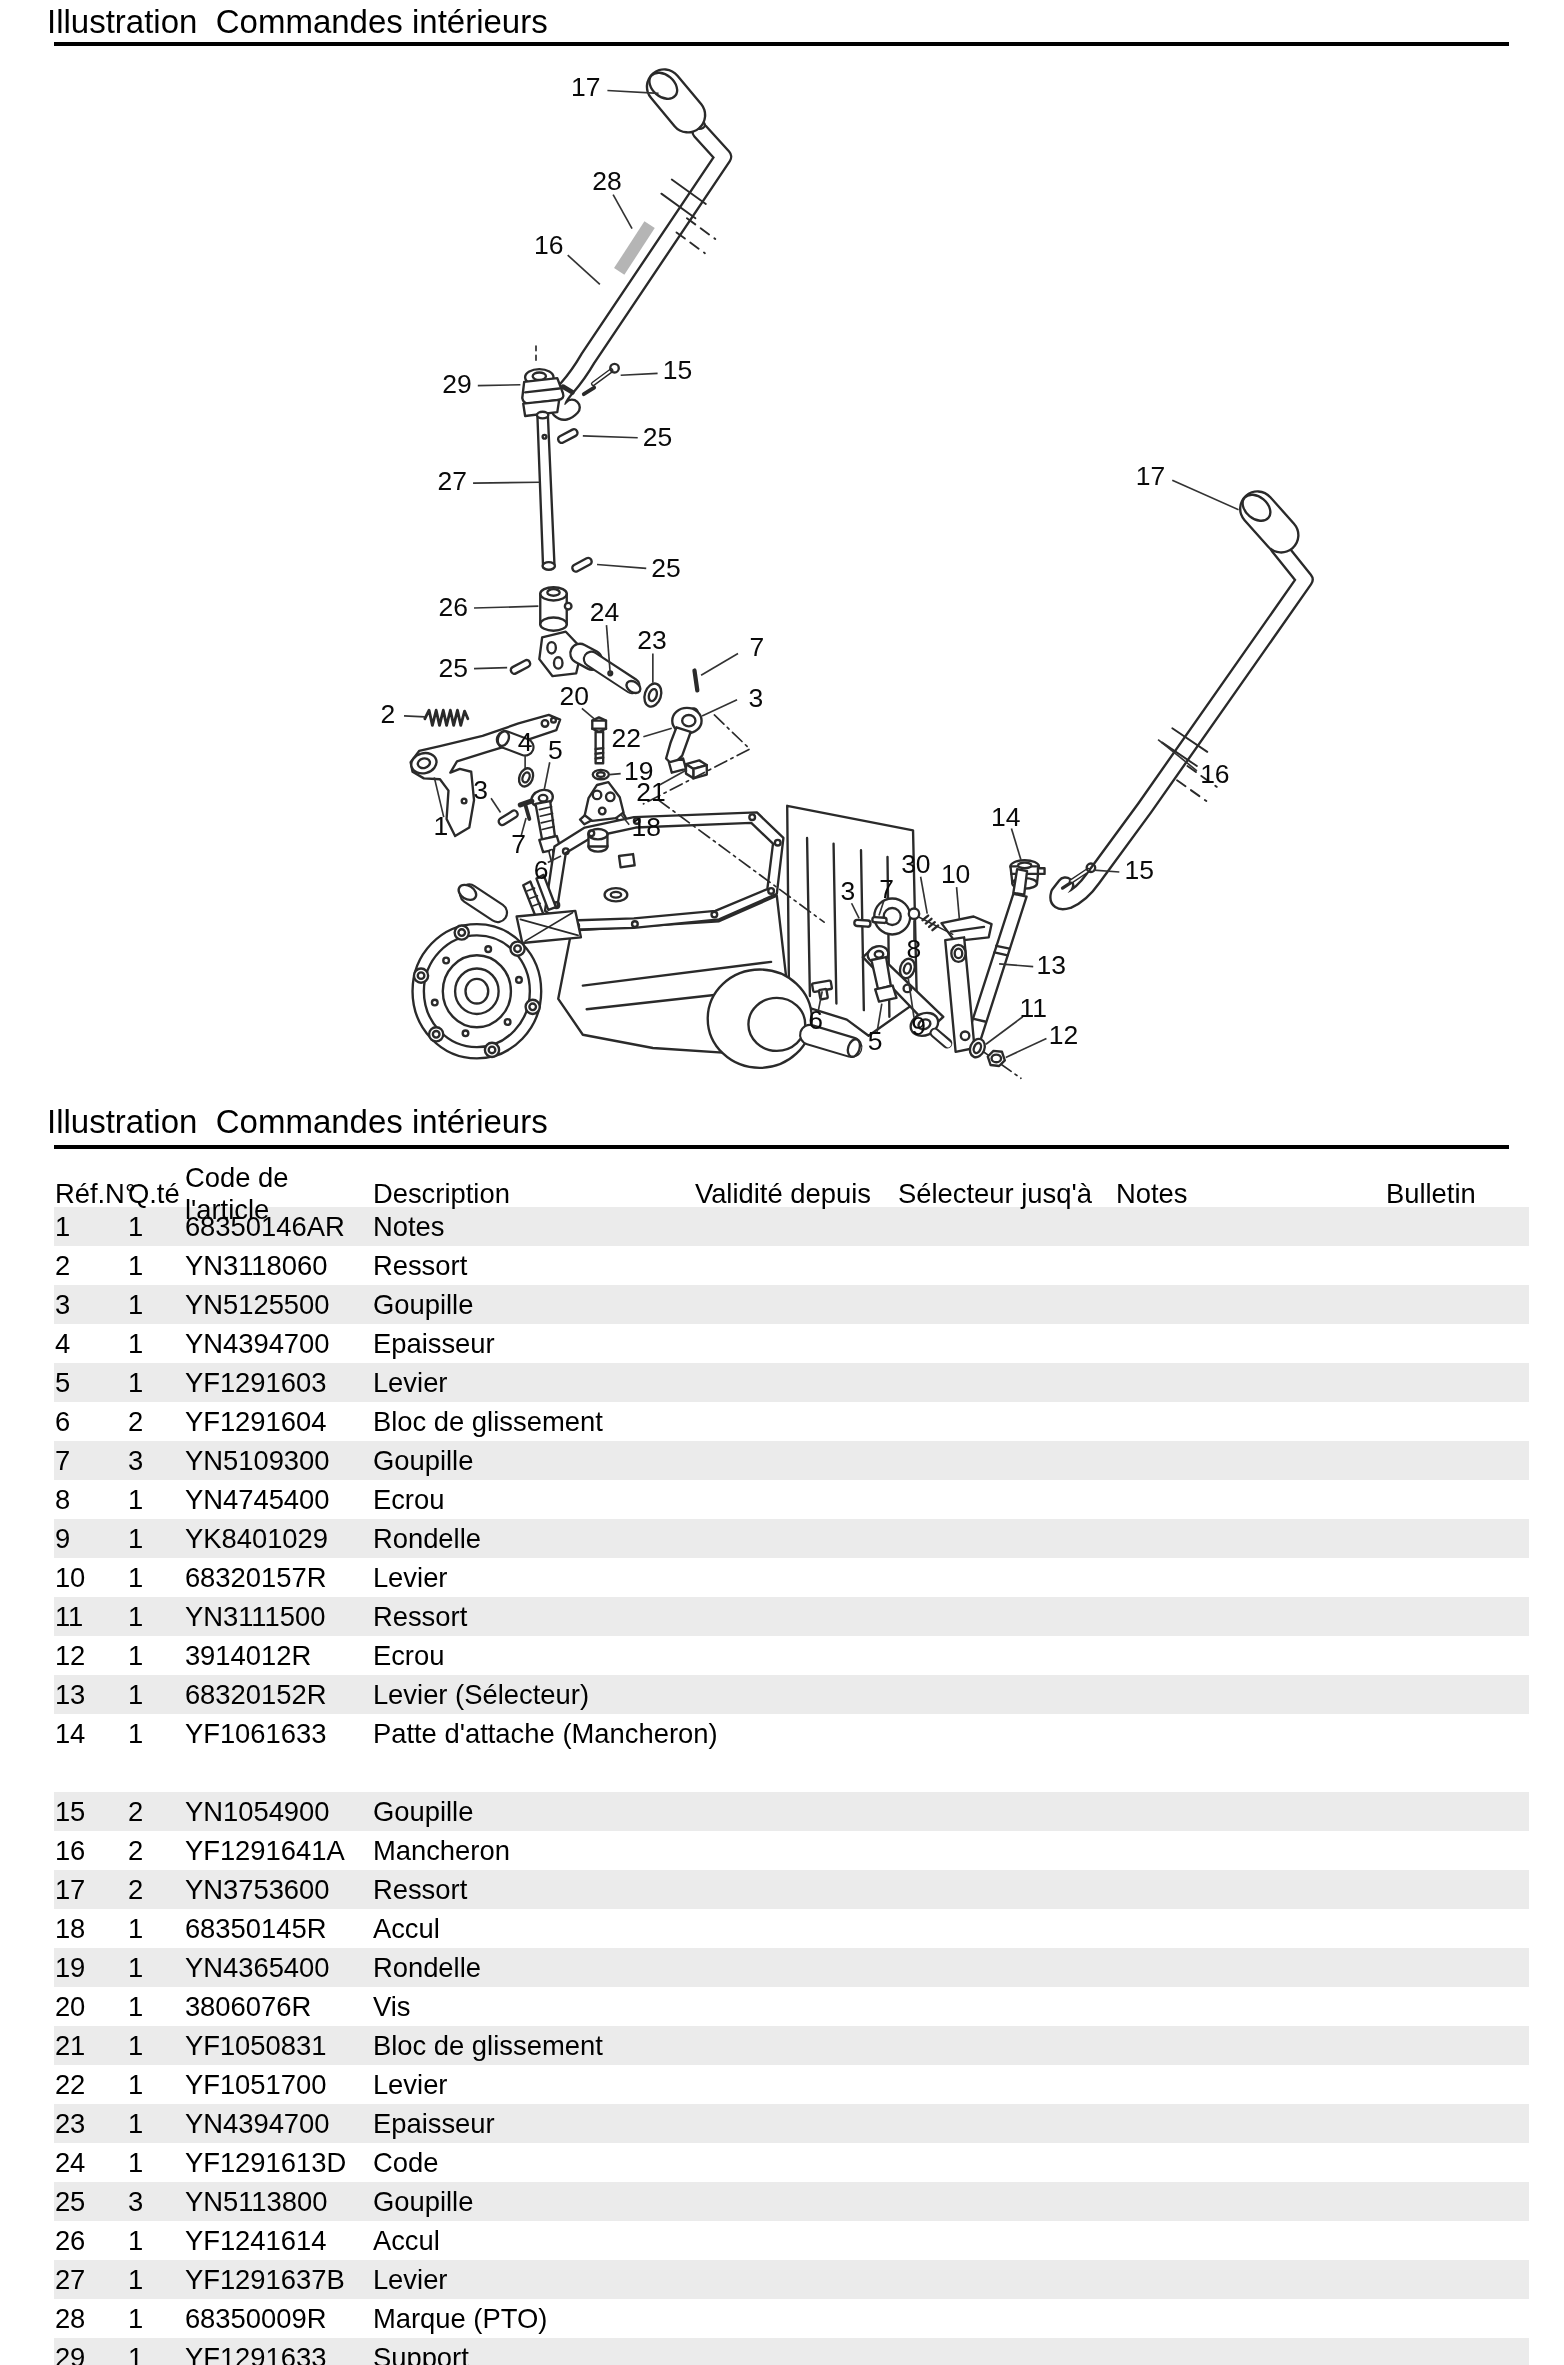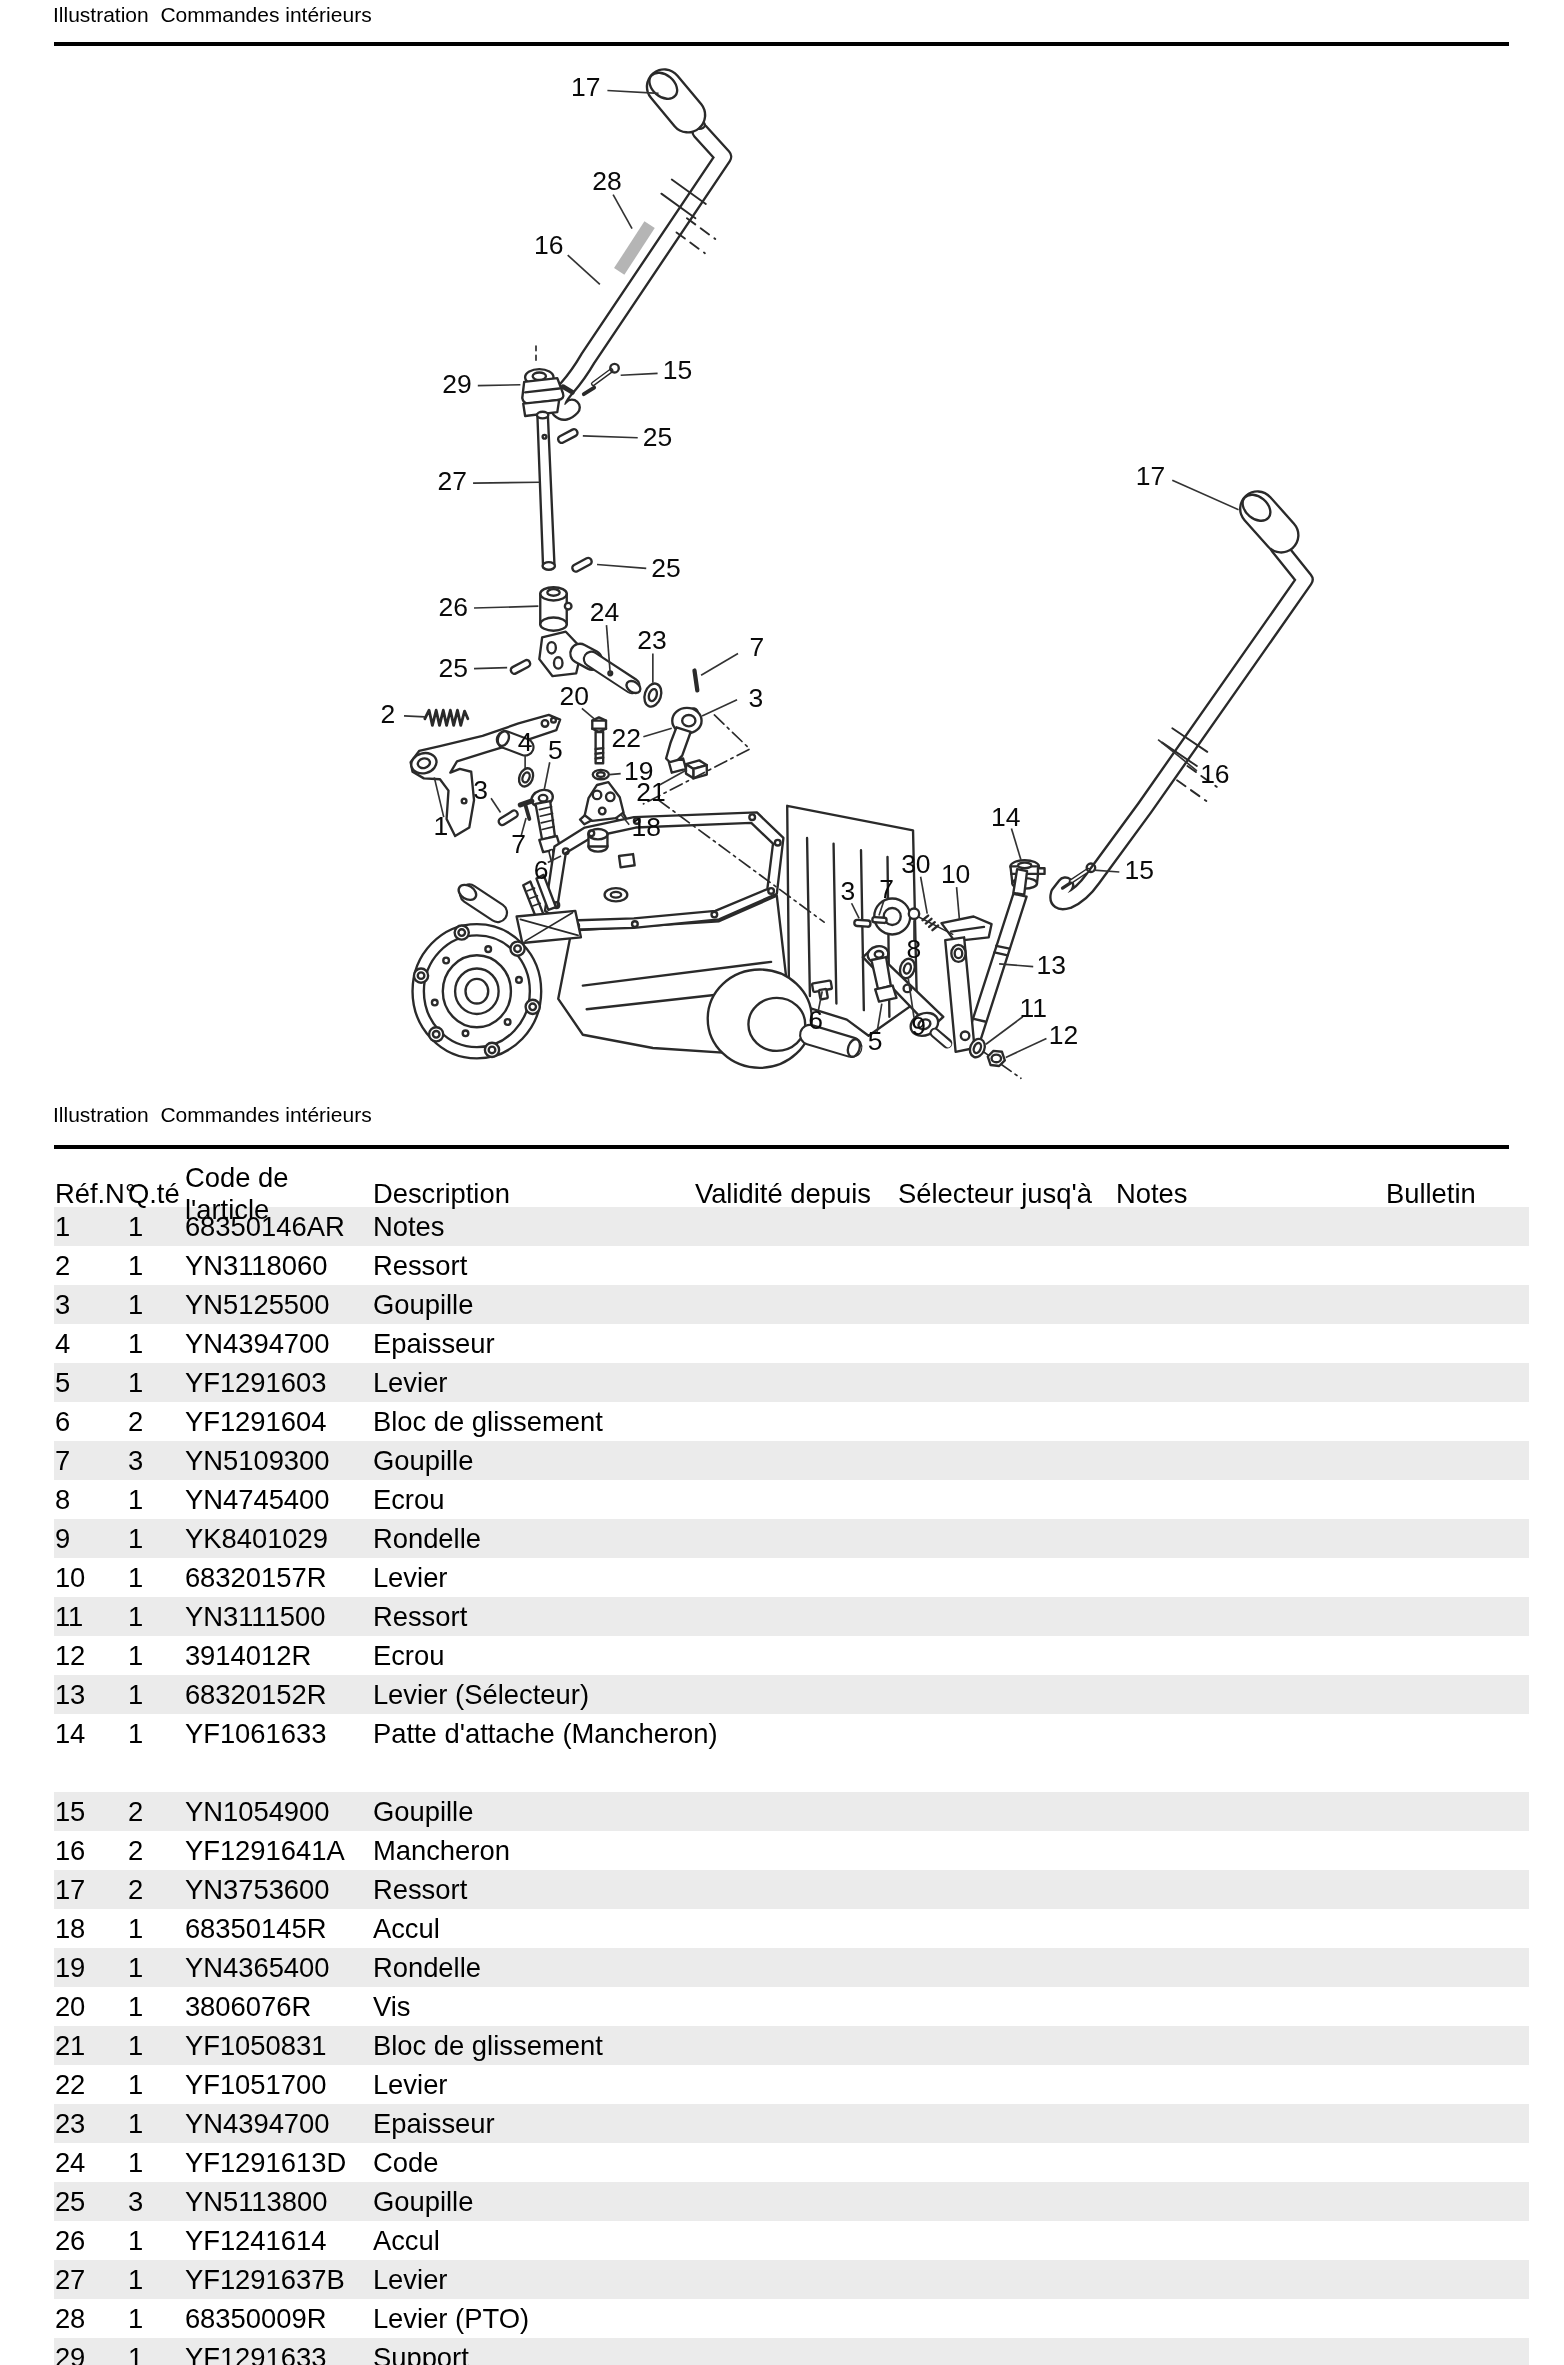--- a/index.html
+++ b/index.html
@@ -1,21 +1,21 @@
 <!DOCTYPE html>
 <html style="font-size:7.6px"><head>
 <meta charset="utf-8">
 <style>
   html,body{margin:0;padding:0;}
   body{
     width:1564px;height:2406px;position:relative;overflow:hidden;
     background:#ffffff;color:#000;
     font-family:"Liberation Sans", sans-serif;
   }
-  .title{position:absolute;left:53px;font-size:21px;letter-spacing:0;white-space:pre;color:#000;}
+  .title{position:absolute;left:47px;font-size:33px;letter-spacing:0;white-space:pre;color:#000;}
   .rule{position:absolute;left:54px;width:1455px;height:3.8px;background:#000;}
   #diagram-wrap{position:absolute;left:0;top:62px;width:1564px;height:1041px;}
   svg text.callout{font-family:"Liberation Sans",sans-serif;font-size:56px;fill:#0a0a0a;}
   
   #parts-table{position:absolute;left:54px;top:1162px;width:1475px;}
   .t-head,.t-row{
     display:grid;
     grid-template-columns:73px 57px 188px 322px 203px 218px 270px 1fr;
     align-items:center;
   }
@@ -750,21 +750,21 @@
     <div class="cell">Levier</div>
     <div class="cell"></div>
     <div class="cell"></div>
     <div class="cell"></div>
     <div class="cell"></div>
   </div>
       <div class="t-row">
     <div class="cell">28</div>
     <div class="cell">1</div>
     <div class="cell">68350009R</div>
-    <div class="cell">Levier (PTO)</div>
+    <div class="cell">Marque (PTO)</div>
     <div class="cell"></div>
     <div class="cell"></div>
     <div class="cell"></div>
     <div class="cell"></div>
   </div>
       <div class="t-row stripe">
     <div class="cell">29</div>
     <div class="cell">1</div>
     <div class="cell">YF1291633</div>
     <div class="cell">Support</div>

